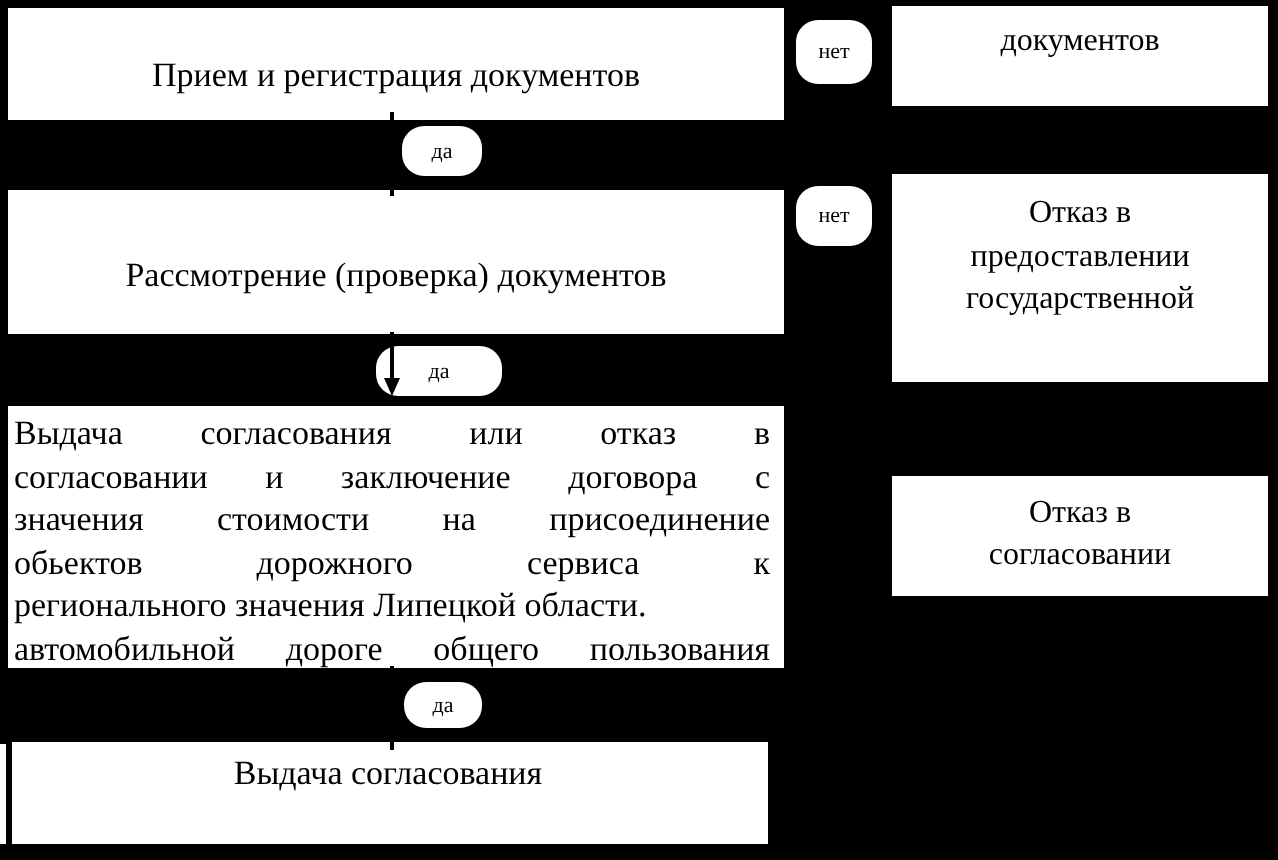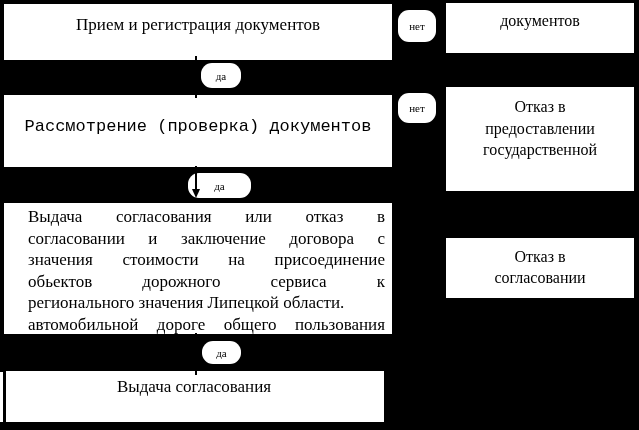--- a/index.html
+++ b/index.html
@@ -31,29 +31,29 @@
     border-left:4px solid transparent;border-right:4px solid transparent;
     border-top:9px solid #000;
   }
   .sliver{position:absolute;background:#fff;}
 </style>
 </head>
 <body>
 
 <div class="stage">
 
-  <div class="box main-text" style="left:4px;top:4px;width:388px;height:56px;padding-top:11px;">
+  <div class="box main-text" style="left:4px;top:4px;width:388px;height:56px;padding-top:24px;">
     <span>Прием и регистрация документов</span>
   </div>
 
-  <div class="box main-text" style="left:4px;top:95px;width:388px;height:72px;padding-top:22px;font-family:Liberation Mono, monospace;">
+  <div class="box main-text" style="left:4px;top:95px;width:388px;height:72px;padding-top:33px;">
     <span>Рассмотрение (проверка) документов</span>
   </div>
 
-  <div class="box big-text" style="left:4px;top:203px;width:388px;height:131px;padding:3px 7px 0 24px;">
+  <div class="box big-text" style="left:4px;top:203px;width:388px;height:131px;padding:3px 7px 0 3px;">
     <div class="jline">Выдача согласования или отказ в</div>
     <div class="jline">согласовании и заключение договора с</div>
     <div class="jline">значения стоимости на присоединение</div>
     <div class="jline">обьектов дорожного сервиса к</div>
     <div class="jline last">регионального значения Липецкой области.</div>
     <div class="jline">автомобильной дороге общего пользования</div>
   </div>
 
   <div class="box main-text" style="left:4px;top:371px;width:380px;height:51px;padding-top:6px;">
     <span>Выдача согласования</span>

